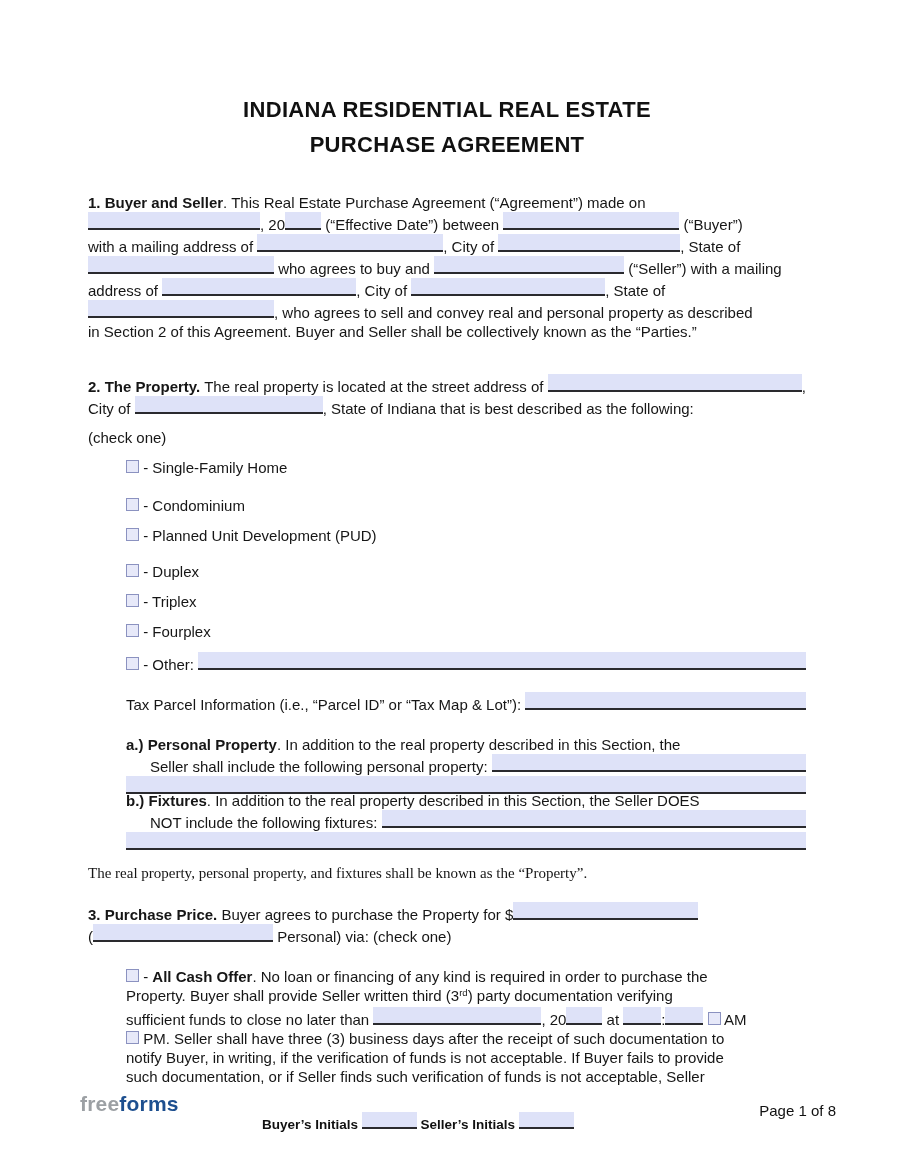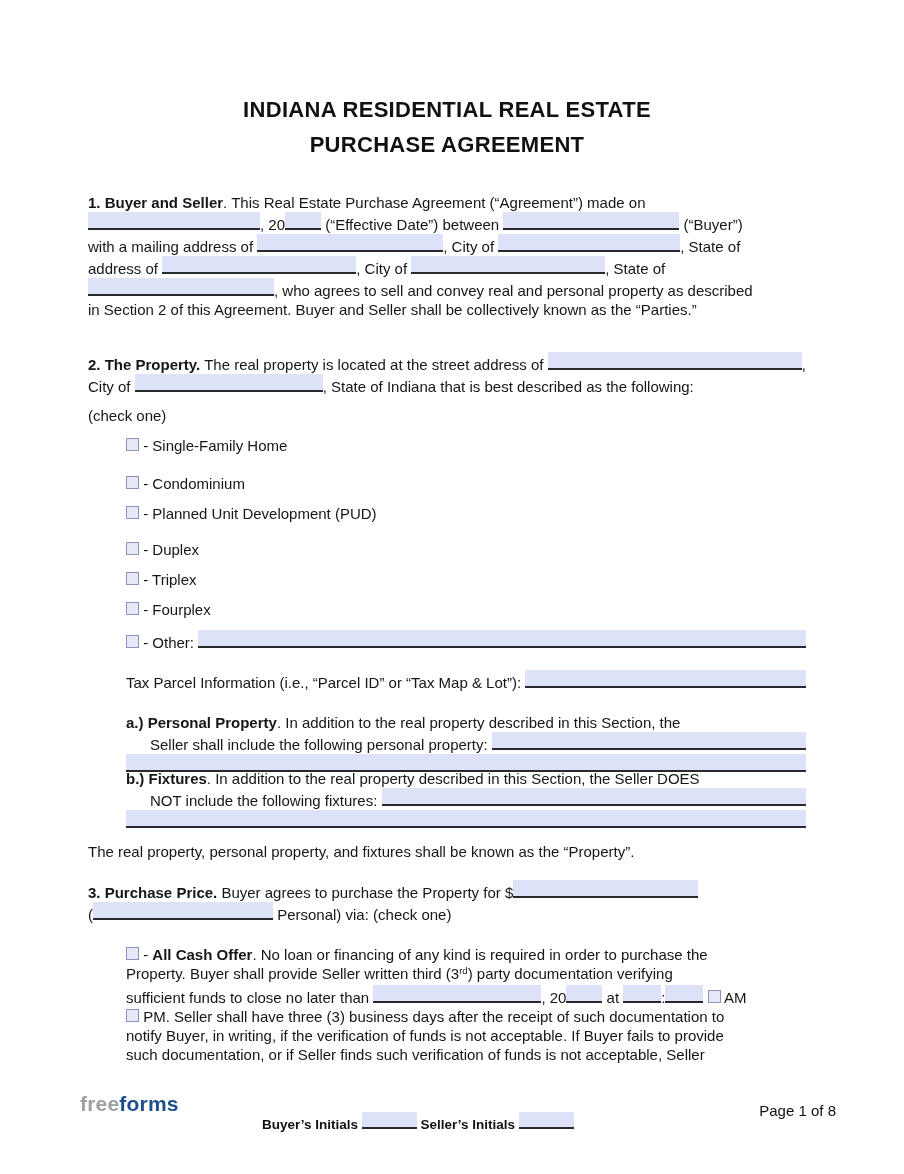--- a/index.html
+++ b/index.html
@@ -75,20 +75,21 @@
   <div class="content">
     <div class="doc-title">
       <div>INDIANA RESIDENTIAL REAL ESTATE</div>
       <div>PURCHASE AGREEMENT</div>
     </div>
     <div id="doc-body">
         <div class="block" style="margin-top: 31px;">
           <div class="line"><span class="t bold">1. Buyer and Seller</span><span class="t">. This Real Estate Purchase Agreement (“Agreement”) made on</span></div>
           <div class="line"><span class="field" style="width: 172px;"></span><span class="t">, 20</span><span class="field" style="width: 36px;"></span><span class="t"> (“Effective Date”) between </span><span class="field" style="width: 176px;"></span><span class="t"> (“Buyer”)</span></div>
           <div class="line"><span class="t">with a mailing address of </span><span class="field" style="width: 186px;"></span><span class="t">, City of </span><span class="field" style="width: 182px;"></span><span class="t">, State of</span></div>
+          <div class="line"><span class="field" style="width: 186px;"></span><span class="t"> who agrees to buy and </span><span class="field" style="width: 190px;"></span><span class="t"> (“Seller”) with a mailing</span></div>
           <div class="line"><span class="t">address of </span><span class="field" style="width: 194px;"></span><span class="t">, City of </span><span class="field" style="width: 194px;"></span><span class="t">, State of</span></div>
           <div class="line"><span class="field" style="width: 186px;"></span><span class="t">, who agrees to sell and convey real and personal property as described</span></div>
           <div class="line"><span class="t">in Section 2 of this Agreement. Buyer and Seller shall be collectively known as the “Parties.”</span></div>
         </div>
         <div class="block" style="margin-top: 33px;">
           <div class="line"><span class="t bold">2. The Property.</span><span class="t"> The real property is located at the street address of </span><span class="field grow"></span><span class="t">,</span></div>
           <div class="line"><span class="t">City of </span><span class="field" style="width: 188px;"></span><span class="t">, State of Indiana that is best described as the following:</span></div>
         </div>
         <div class="block" style="margin-top: 10px;">
           <div class="line"><span class="t">(check one)</span></div>
@@ -108,21 +109,21 @@
         <div class="block" style="margin-top: 21px;">
           <div class="line" style="padding-left: 38px;"><span class="t bold">a.) Personal Property</span><span class="t">. In addition to the real property described in this Section, the</span></div>
           <div class="line" style="padding-left: 62px;"><span class="t">Seller shall include the following personal property: </span><span class="field grow"></span></div>
           <div class="line" style="padding-left: 38px;"><span class="field grow"></span></div>
         </div>
         <div class="block" style="margin-top: 1px;">
           <div class="line" style="padding-left: 38px;"><span class="t bold">b.) Fixtures</span><span class="t">. In addition to the real property described in this Section, the Seller DOES</span></div>
           <div class="line" style="padding-left: 62px;"><span class="t">NOT include the following fixtures: </span><span class="field grow"></span></div>
           <div class="line" style="padding-left: 38px;"><span class="field grow"></span></div>
         </div>
-        <div class="block" style="margin-top: 18px;">
+        <div class="block" style="margin-top: 18px; font-family: Liberation Serif, serif;">
           <div class="line"><span class="t">The real property, personal property, and fixtures shall be known as the “Property”.</span></div>
         </div>
         <div class="block" style="margin-top: 19px;">
           <div class="line"><span class="t bold">3. Purchase Price.</span><span class="t"> Buyer agrees to purchase the Property for $</span><span class="field" style="width: 185px;"></span></div>
           <div class="line"><span class="t">(</span><span class="field" style="width: 180px;"></span><span class="t"> Personal) via: (check one)</span></div>
         </div>
         <div class="block" style="margin-top: 21px;">
           <div class="line" style="padding-left: 38px;"><span class="cb"></span><span class="t"> - </span><span class="t bold">All Cash Offer</span><span class="t">. No loan or financing of any kind is required in order to purchase the</span></div>
           <div class="line" style="padding-left: 38px;"><span class="t">Property. Buyer shall provide Seller written third (3</span><span class="sup">rd</span><span class="t">) party documentation verifying</span></div>
           <div class="line" style="padding-left: 38px;"><span class="t">sufficient funds to close no later than </span><span class="field" style="width: 168px;"></span><span class="t">, 20</span><span class="field" style="width: 36px;"></span><span class="t"> at </span><span class="field" style="width: 38px;"></span><span class="t">:</span><span class="field" style="width: 38px;"></span><span class="t"> </span><span class="cb"></span><span class="t"> AM</span></div>

